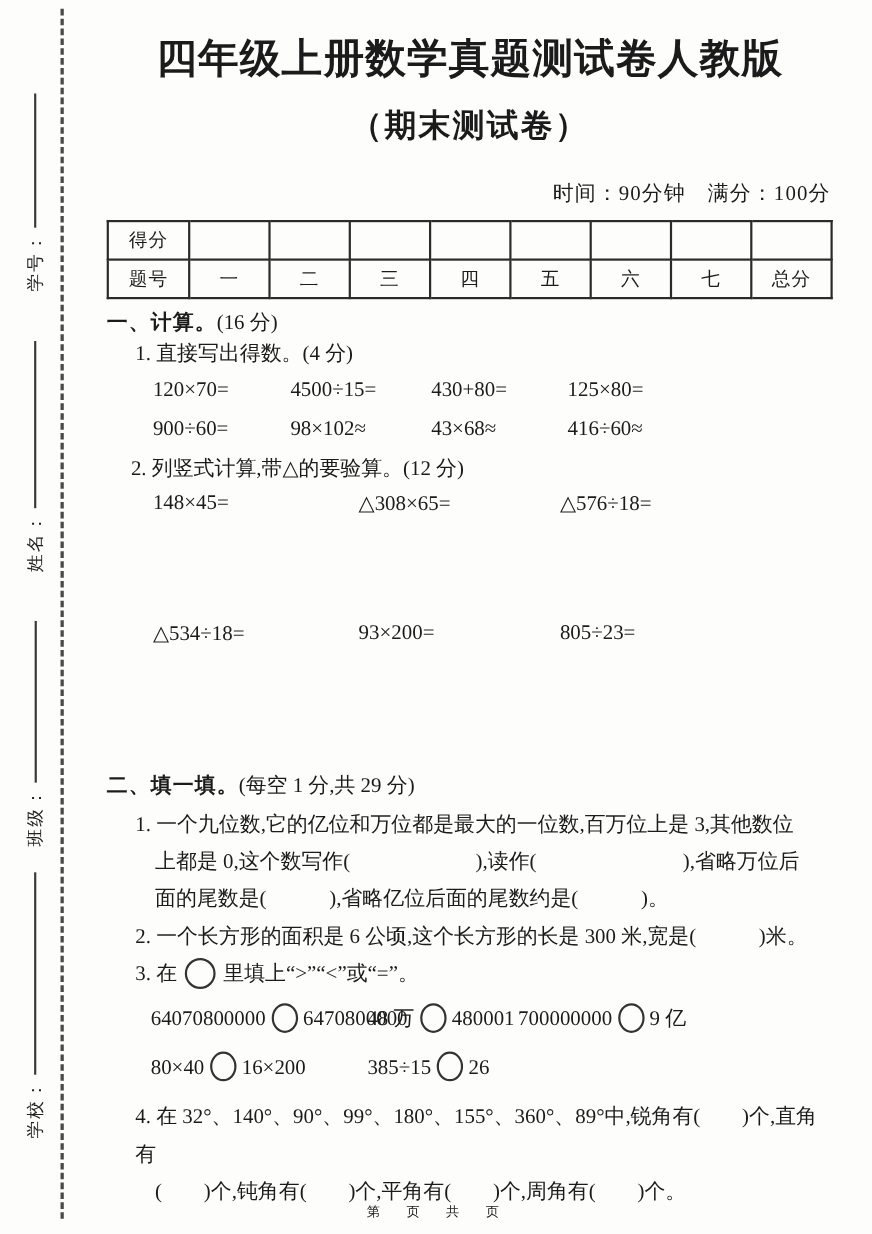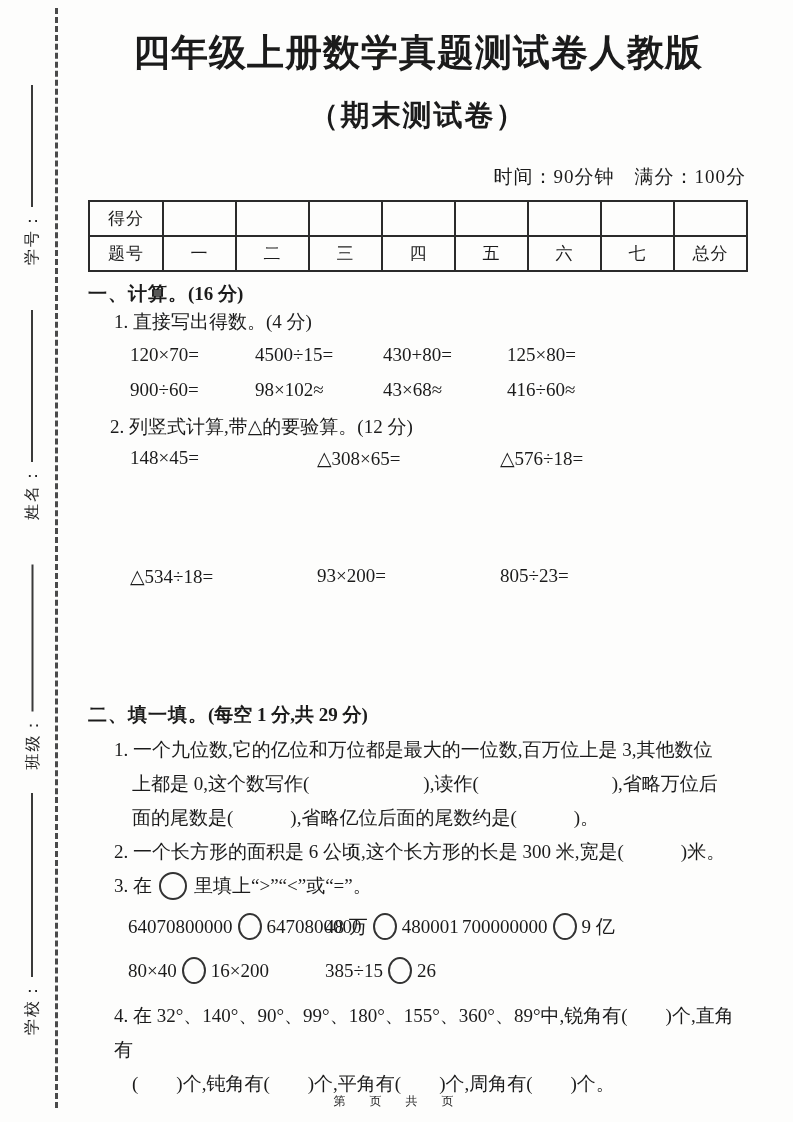--- a/index.html
+++ b/index.html
@@ -17,21 +17,21 @@
   .margin-group {
     position:absolute; height:36px; display:flex; align-items:center;
     transform:rotate(-90deg);
     font-size:16px; color:#222; letter-spacing:2px; white-space:nowrap;
   }
   .margin-group .fill-line {
     flex:1; height:0; border-bottom:2px solid #3a3a3a; margin-left:4px;
   }
 
   
-  .content { position:absolute; left:88px; top:0; width:660px; }
+  .content { position:absolute; left:97px; top:0; width:660px; }
 
   .title {
     padding-top:30px; text-align:center;
     font-family:"Liberation Sans","DejaVu Sans",sans-serif;
     font-size:37px; font-weight:bold; line-height:46px; letter-spacing:1px;
   }
   .subtitle {
     margin-top:20px; text-align:center;
     font-family:"Liberation Sans","DejaVu Sans",sans-serif;
     font-size:29px; font-weight:bold; line-height:38px; letter-spacing:2px;
@@ -43,21 +43,21 @@
 
   .score-table {
     width:100%; margin-top:10px; border-collapse:collapse; table-layout:fixed;
   }
   .score-table td {
     border:2px solid #2b2b2b; height:35px; text-align:center;
     font-size:17px; letter-spacing:1px;
   }
   .score-table td.first { width:74px; }
 
-  .sec-heading { margin-top:10px; font-size:19px; line-height:24px;font-weight:bold; }
+  .sec-heading { margin-top:10px; font-size:19px; line-height:24px; }
   .sec-heading b {
     font-family:"Liberation Sans","DejaVu Sans",sans-serif; letter-spacing:1px;
   }
   .sub-label { margin-top:4px; margin-left:26px; font-size:19px; line-height:24px; }
 
   .eq-grid { margin-left:42px; font-size:19px; }
   .eq-grid.oral { margin-top:10px; display:grid; grid-template-columns:125px 128px 124px auto; row-gap:13px; }
   .eq-grid.vert { display:grid; grid-template-columns:187px 183px auto; }
   .eq-grid.vert.row1 { margin-top:8px; }
   .eq-grid.vert.row2 { margin-top:95px; }

